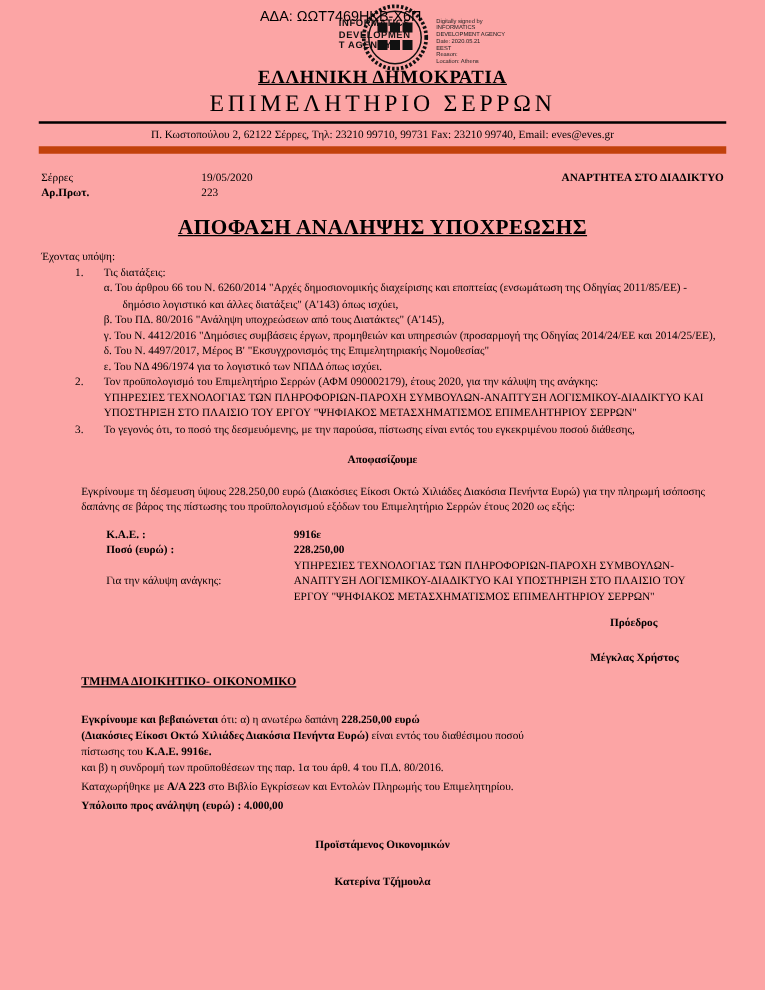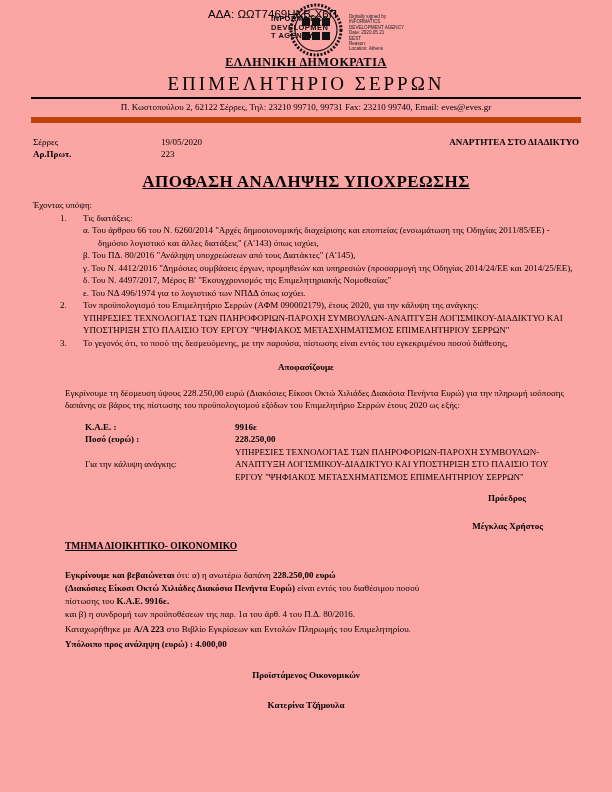--- a/index.html
+++ b/index.html
@@ -9,21 +9,21 @@
 
   
   .stamp { position:absolute; top:3px; left:271px; width:150px; height:56px; }
   .emblem { position:absolute; top:0; left:18px; }
   .stamp-overlay { position:absolute; top:12px; left:0; width:95px; font-family:"Liberation Sans", sans-serif; font-weight:bold; font-size:7.5px; line-height:8.5px; letter-spacing:.5px; color:#111; }
   .sig-text { position:absolute; top:11px; left:78px; width:70px; font-family:"Liberation Sans", sans-serif; font-size:4.6px; line-height:5.4px; color:#222; }
 
   .ada { position:absolute; top:8px; left:0; width:545px; text-align:center; font-family:"Liberation Sans", sans-serif; font-size:11.5px; }
 
   .header { padding-top:56px; text-align:center; }
-  .republic { font-weight:bold; text-decoration:underline; font-size:12px; letter-spacing:.6px; }
+  .republic { font-weight:bold; text-decoration:underline; font-size:15px; letter-spacing:.6px; }
   .chamber { margin-top:9px; font-size:19px; letter-spacing:3px; }
   .contact-bar { margin:7px 31px 0 31px; border-top:2px solid #000; border-bottom:6px solid #c2410c; padding:2px 0 3px 0; text-align:center; font-size:9px; }
 
   .content { margin:0 33px; }
   .meta { margin-top:13px; }
   .meta-row { display:flex; }
   .meta-label { width:128px; }
   .meta-val { width:150px; }
   .meta-right { flex:1; text-align:right; font-weight:bold; }
   .bold { font-weight:bold; }

